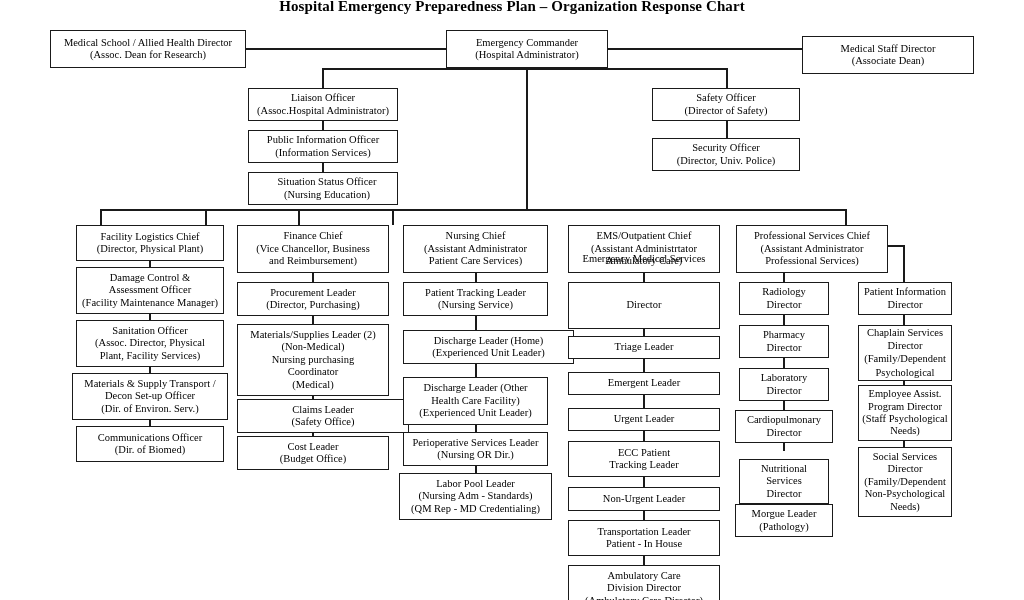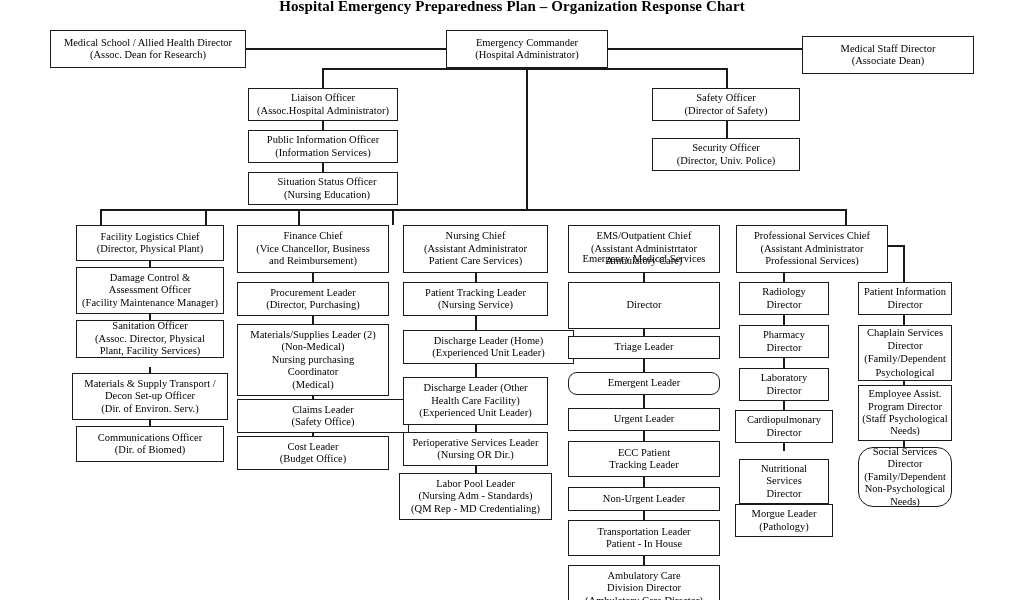--- a/index.html
+++ b/index.html
@@ -141,21 +141,21 @@
   <div class="conn v" style="left:149px; top:261px; height:6px;"></div>
 
   <div class="node" style="left:76px; top:267px; width:148px; height:47px;">
     <span class="ln">Damage Control &amp;</span>
     <span class="ln">Assessment Officer</span>
     <span class="ln">(Facility Maintenance Manager)</span>
   </div>
 
   <div class="conn v" style="left:149px; top:314px; height:6px;"></div>
 
-  <div class="node" style="left:76px; top:320px; width:148px; height:38px;">
+  <div class="node" style="left:76px; top:320px; width:148px; height:47px;">
     <span class="ln">Sanitation Officer</span>
     <span class="ln">(Assoc. Director, Physical</span>
     <span class="ln">Plant, Facility Services)</span>
   </div>
 
   <div class="conn v" style="left:149px; top:367px; height:6px;"></div>
 
   <div class="node" style="left:72px; top:373px; width:156px; height:47px;">
     <span class="ln">Materials &amp; Supply Transport /</span>
     <span class="ln">Decon Set-up Officer</span>
@@ -264,21 +264,21 @@
   </div>
 
   <div class="conn v" style="left:643px; top:329px; height:7px;"></div>
 
   <div class="node" style="left:568px; top:336px; width:152px; height:23px;">
     <span class="ln">Triage Leader</span>
   </div>
 
   <div class="conn v" style="left:643px; top:359px; height:13px;"></div>
 
-  <div class="node" style="left:568px; top:372px; width:152px; height:23px;border-radius:9px;">
+  <div class="node" style="left:568px; top:372px; width:152px; height:23px;">
     <span class="ln">Emergent Leader</span>
   </div>
 
   <div class="conn v" style="left:643px; top:395px; height:13px;"></div>
 
   <div class="node" style="left:568px; top:408px; width:152px; height:23px;">
     <span class="ln">Urgent Leader</span>
   </div>
 
   <div class="conn v" style="left:643px; top:431px; height:10px;"></div>
@@ -379,21 +379,21 @@
 
   <div class="node" style="left:858px; top:385px; width:94px; height:56px;">
     <span class="ln">Employee Assist.</span>
     <span class="ln">Program Director</span>
     <span class="ln">(Staff Psychological</span>
     <span class="ln">Needs)</span>
   </div>
 
   <div class="conn v" style="left:903px; top:441px; height:6px;"></div>
 
-  <div class="node" style="left:858px; top:447px; width:94px; height:60px;border-radius:15px;">
+  <div class="node" style="left:858px; top:447px; width:94px; height:70px;">
     <span class="ln">Social Services</span>
     <span class="ln">Director</span>
     <span class="ln">(Family/Dependent</span>
     <span class="ln">Non-Psychological</span>
     <span class="ln">Needs)</span>
   </div>
 
 </div>
 
 </body></html>

